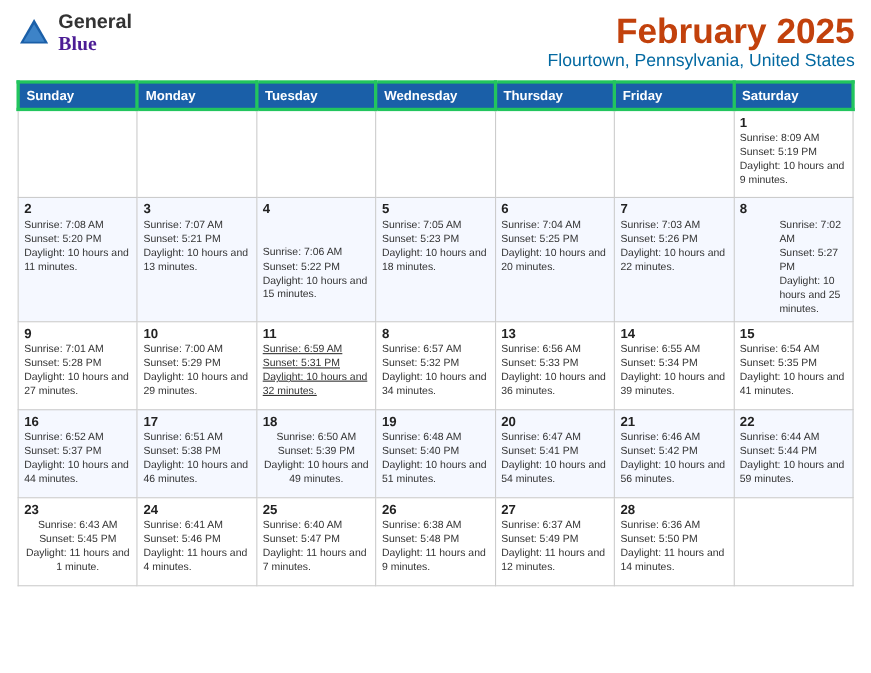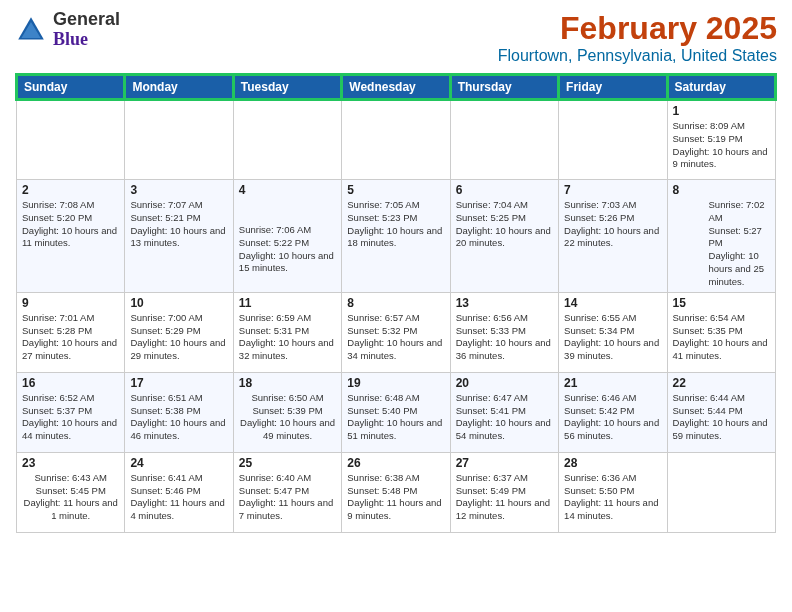--- a/index.html
+++ b/index.html
@@ -189,21 +189,21 @@
 Daylight: 10 hours and 27 minutes.</div>
           </td>
           <td>
             <div class="day-num">10</div>
             <div class="day-info" style="white-space: pre-line;">Sunrise: 7:00 AM
 Sunset: 5:29 PM
 Daylight: 10 hours and 29 minutes.</div>
           </td>
           <td>
             <div class="day-num">11</div>
-            <div class="day-info" style="white-space: pre-line;">Sunrise: 6:59 AM
+            <div class="day-info" style="white-space: pre-line; text-decoration: underline;">Sunrise: 6:59 AM
 Sunset: 5:31 PM
 Daylight: 10 hours and 32 minutes.</div>
           </td>
           <td>
             <div class="day-num">8</div>
             <div class="day-info" style="white-space: pre-line;">Sunrise: 6:57 AM
 Sunset: 5:32 PM
 Daylight: 10 hours and 34 minutes.</div>
           </td>
           <td>

